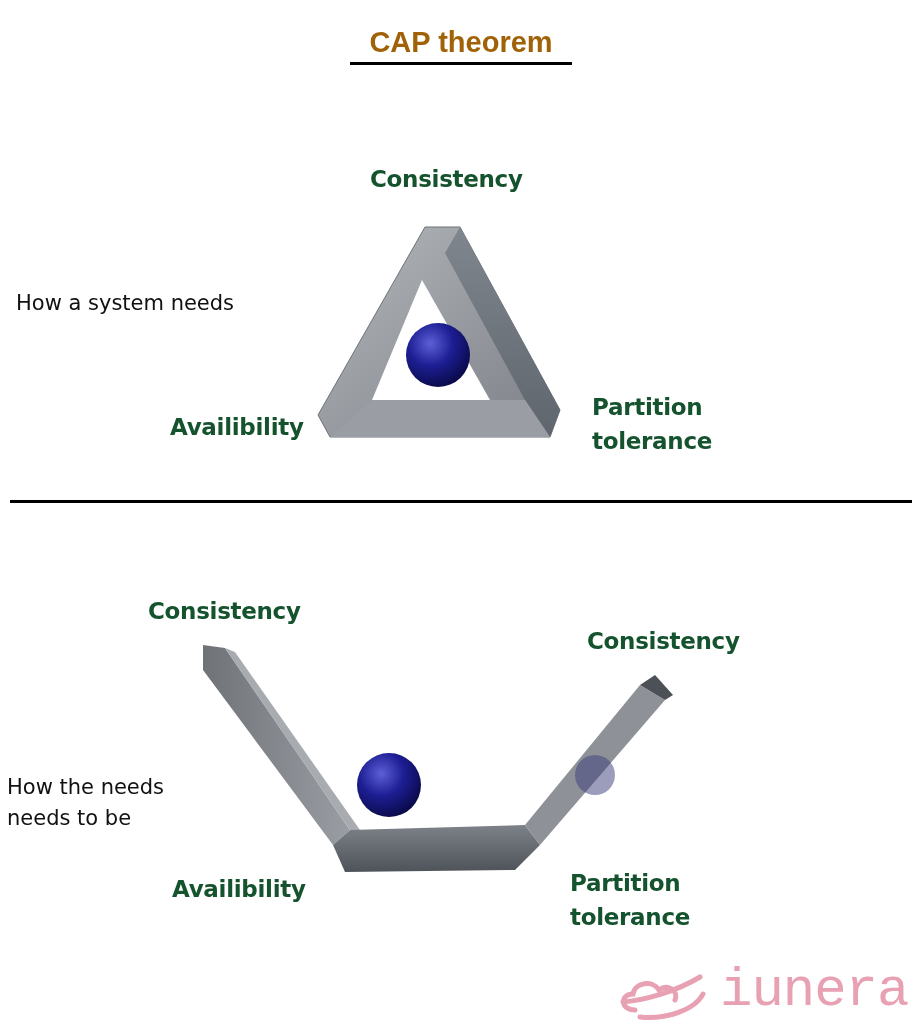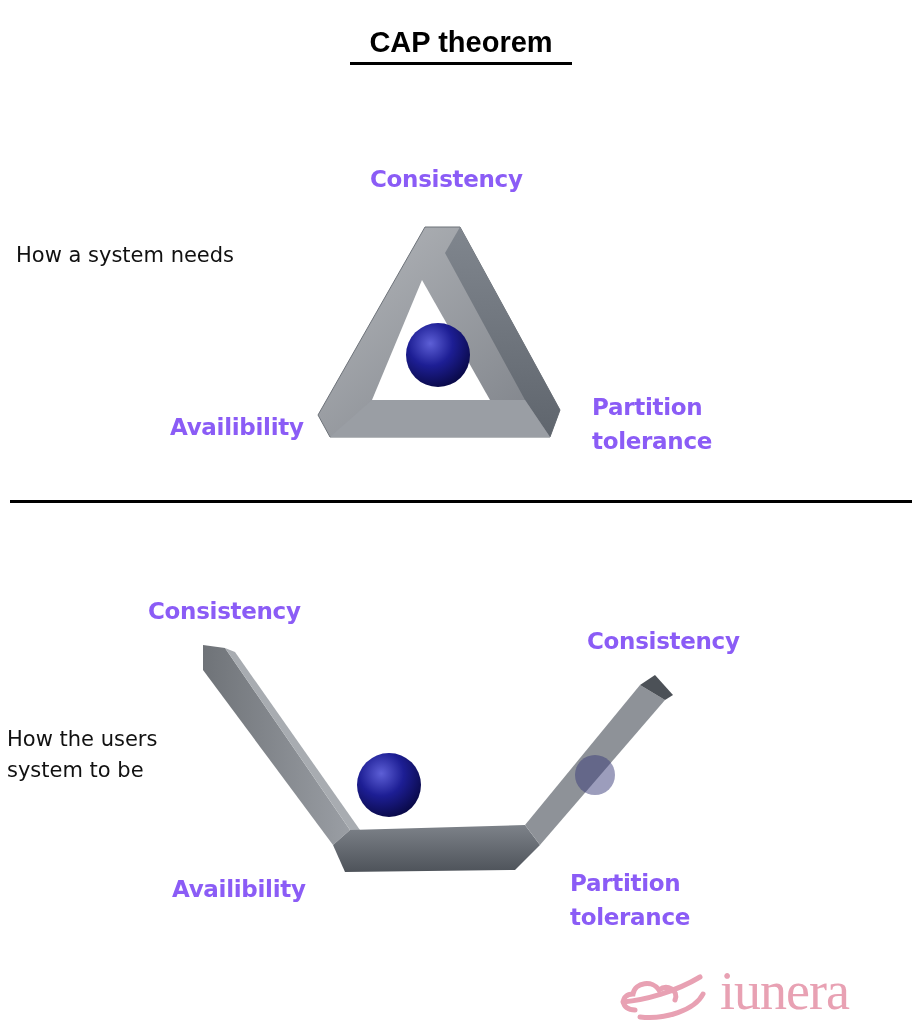--- a/index.html
+++ b/index.html
@@ -1,23 +1,23 @@
 <!DOCTYPE html>
 <html><head>
 <meta charset="utf-8">
 <style>
   html, body { margin:0; padding:0; background:#ffffff; }
   body { width:921px; height:1024px; position:relative; overflow:hidden; font-family:"Liberation Sans", sans-serif; }
   .abs { position:absolute; }
-  .title { left:350px; top:26px; width:222px; text-align:center; font-size:29px; font-weight:bold; color:#000000; }
+  .title { left:350px; top:26px; width:222px; text-align:center; font-size:29px; font-weight:bold; color:#a16207; }
   .title-underline { left:350px; top:62px; width:222px; height:3px; background:#000; }
-  .label { color:#8b5cf6; font-weight:bold; font-size:23px; line-height:34px; font-family:"DejaVu Sans", sans-serif; letter-spacing:-0.3px; }
-  .desc { color:#111; font-size:21px; line-height:31px; font-family:"DejaVu Sans", sans-serif; }
+  .label { color:#14532d; font-weight:bold; font-size:23px; line-height:34px; font-family:"DejaVu Sans", sans-serif; letter-spacing:-0.3px; }
+  .desc { color:#111; font-size:21px; line-height:31px; font-family:"DejaVu Sans", sans-serif;margin-top:48px; }
   .divider { left:10px; top:500px; width:902px; height:3px; background:#000; }
-  .logo-text { color:#e8a1b3; font-size:54px; font-family:Liberation Serif, serif; letter-spacing:-1px; }
+  .logo-text { color:#e8a1b3; font-size:54px; font-family:Liberation Mono, monospace; letter-spacing:-1px; }
 </style>
 </head>
 <body>
 
 <div class="abs title">CAP theorem</div>
 <div class="abs title-underline"></div>
 
 <div class="abs desc" style="left:16px;top:240px;">
   <div>How a system needs</div>
 </div>
@@ -51,22 +51,22 @@
 
   <path d="M20,222 L240,222 L215,185 L62,185 Z" fill="#9a9ea4"></path>
 
   <path d="M112,65 L180,185 L62,185 Z" fill="#ffffff"></path>
   <circle cx="128" cy="140" r="32" fill="url(#ball)"></circle>
 </svg>
 
 <div class="abs divider"></div>
 
 <div class="abs desc" style="left:7px;top:724px;">
-  <div>How the users</div>
-  <div>system to be</div>
+  <div>How the needs</div>
+  <div>needs to be</div>
 </div>
 <div class="abs label" style="left:148px;top:594px;">Consistency</div>
 <div class="abs label" style="left:587px;top:624px;">Consistency</div>
 <div class="abs label" style="left:172px;top:872px;">Availibility</div>
 <div class="abs label" style="left:570px;top:866px;">
   <div>Partition</div>
   <div>tolerance</div>
 </div>
 
 <svg class="abs" style="left:195px;top:640px;" width="480" height="240">

